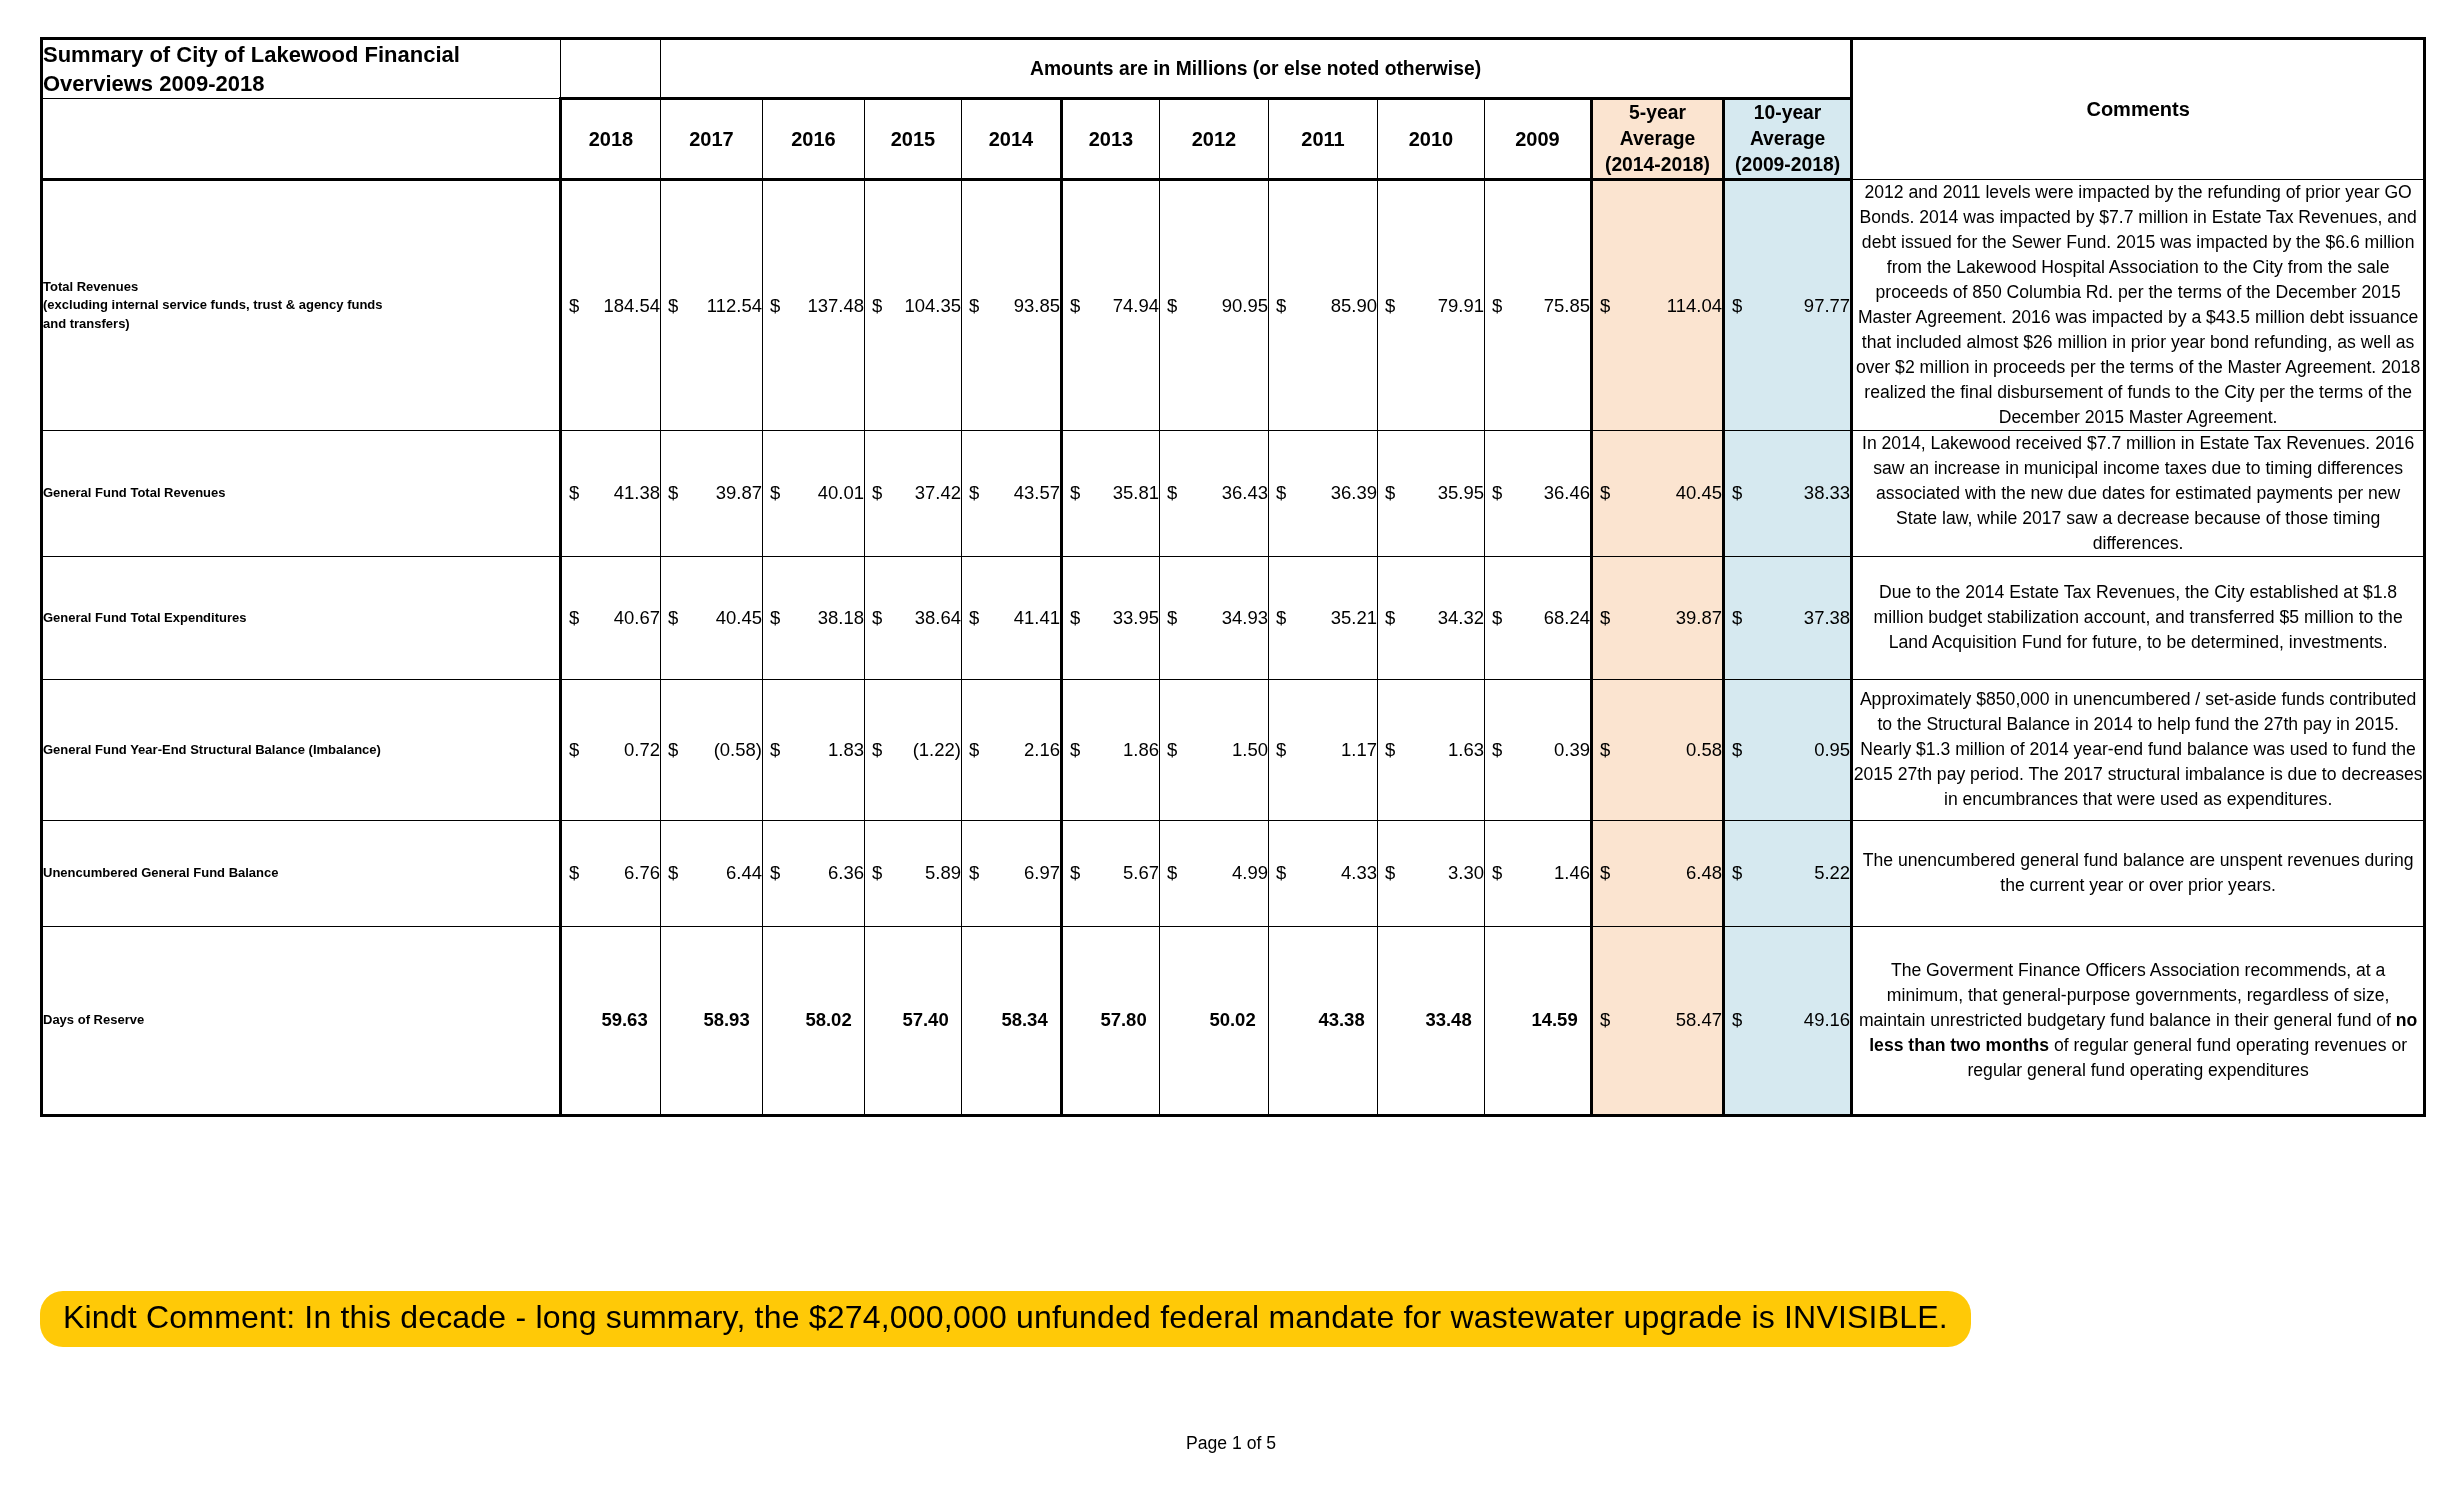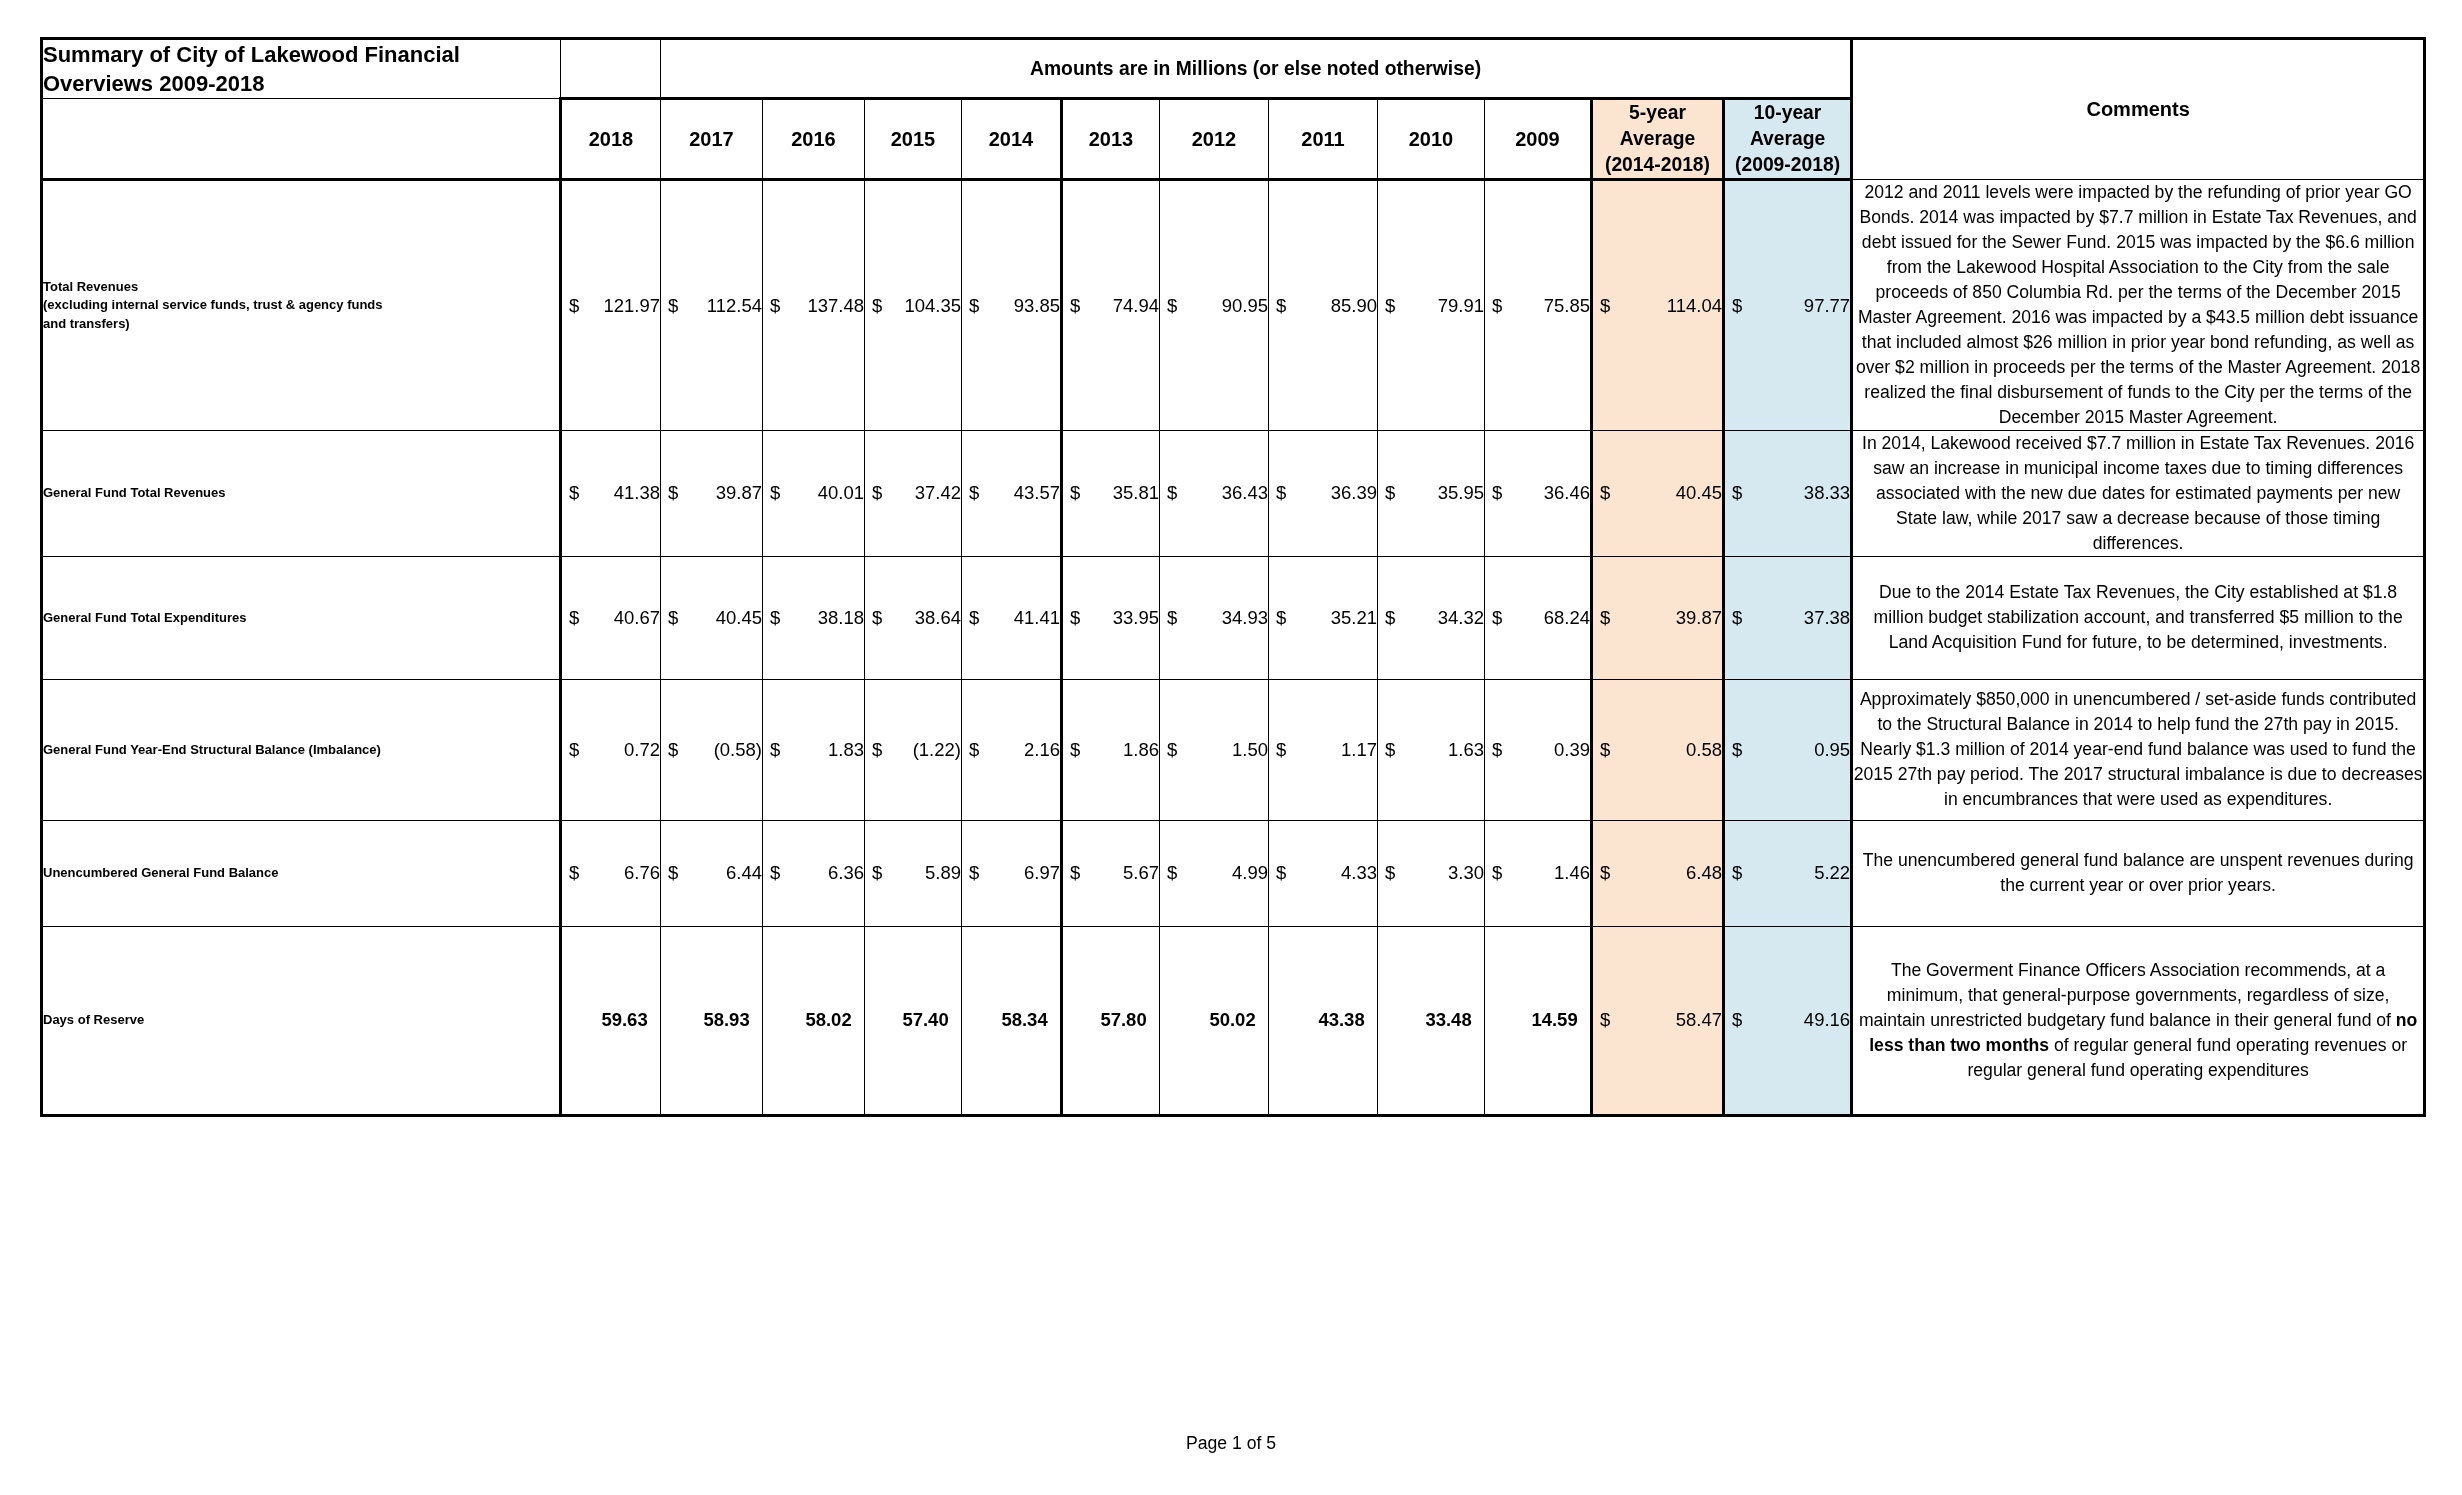--- a/index.html
+++ b/index.html
@@ -190,21 +190,21 @@
           <span>(2009-2018)</span>
         </td>
       </tr>
 
       <tr style="height:220px">
         <td class="rowlabel bl-thick">
           <span>Total Revenues</span><br>
           <span>(excluding internal service funds, trust &amp; agency funds</span><br>
           <span>and transfers)</span>
         </td>
-        <td class="num bl-thick"><span class="cur">$</span><span>121.97</span></td>
+        <td class="num bl-thick"><span class="cur">$</span><span>184.54</span></td>
         <td class="num"><span class="cur">$</span><span>112.54</span></td>
         <td class="num"><span class="cur">$</span><span>137.48</span></td>
         <td class="num"><span class="cur">$</span><span>104.35</span></td>
         <td class="num"><span class="cur">$</span><span>93.85</span></td>
         <td class="num bl-thick"><span class="cur">$</span><span>74.94</span></td>
         <td class="num"><span class="cur">$</span><span>90.95</span></td>
         <td class="num"><span class="cur">$</span><span>85.90</span></td>
         <td class="num"><span class="cur">$</span><span>79.91</span></td>
         <td class="num"><span class="cur">$</span><span>75.85</span></td>
         <td class="num avg5 bl-thick"><span class="cur">$</span><span>114.04</span></td>
@@ -292,17 +292,20 @@
         <td class="num plain bb-thick">43.38</td>
         <td class="num plain bb-thick">33.48</td>
         <td class="num plain bb-thick">14.59</td>
         <td class="num avg5 bl-thick bb-thick"><span class="cur">$</span><span>58.47</span></td>
         <td class="num avg10 bl-thick br-thick bb-thick"><span class="cur">$</span><span>49.16</span></td>
         <td class="comment br-thick bb-thick"><span>The Goverment Finance Officers Association recommends, at a minimum, that general-purpose governments, regardless of size, maintain unrestricted budgetary fund balance in their general fund of </span><b>no less than two months</b><span> of regular general fund operating revenues or regular general fund operating expenditures</span></td>
       </tr>
     </tbody>
   </table>
 
+  <div class="kindt-wrap">
+    <span class="kindt">Kindt Comment:  In this decade - long summary, the $274,000,000 unfunded federal mandate for wastewater upgrade is INVISIBLE.</span>
+  </div>
 
   <div class="footer">Page 1 of 5</div>
 
 </div>
 
 
 </body></html>

